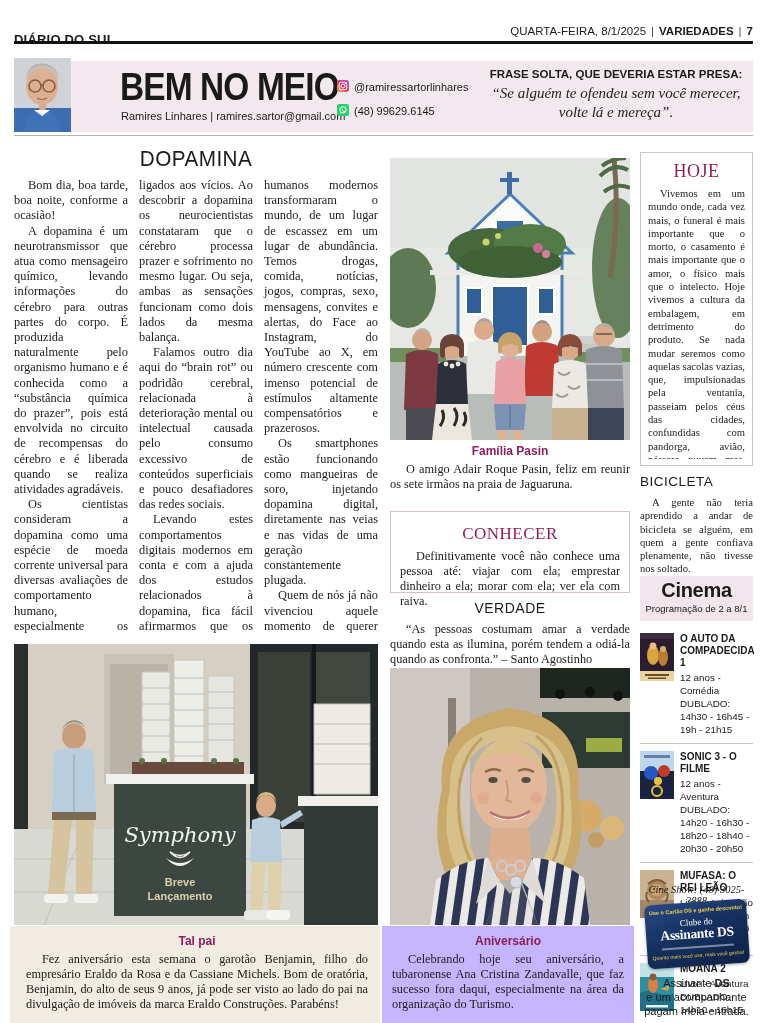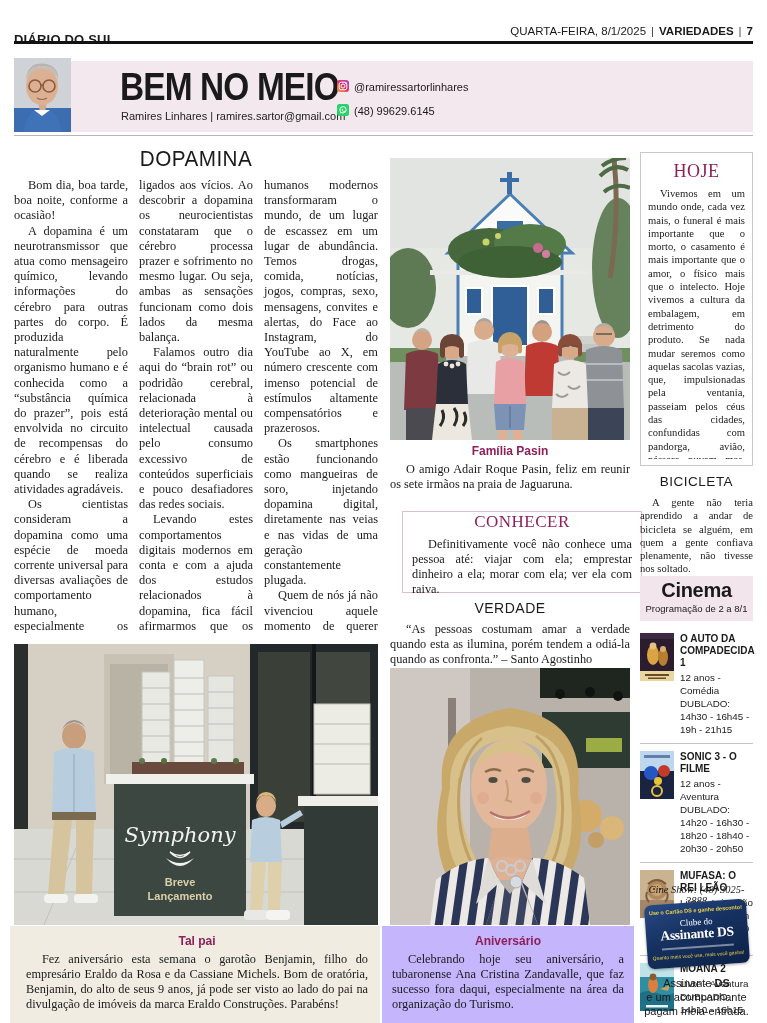--- a/index.html
+++ b/index.html
@@ -38,43 +38,43 @@
   .cap-text{font-family:"Liberation Serif",serif;font-size:12.3px;line-height:15px;
             text-align:justify;}
   .cap-text .ind{text-indent:16px;display:block;}
   #talpai-photo{left:14px;top:644px;width:324px;height:281px;}
   #talpai-caption{left:10px;top:926px;width:370px;height:97px;background:#f0ece1;
                   padding:8px 12px 0 16px;box-sizing:border-box;}
   #talpai-caption .cap-text{margin-top:4px;}
   #familia-photo{left:390px;top:158px;width:240px;height:282px;}
   #familia-caption{left:390px;top:444px;width:240px;}
   #familia-caption .cap-text{margin-top:4px;}
-  #conhecer-box{left:402px;top:511px;width:240px;height:82px;border:1px solid #d9bece;
-                background:#fff;box-sizing:border-box;padding:0 9px 0 9px;}
+  #conhecer-box{left:390px;top:511px;width:240px;height:82px;border:1px solid #d9bece;
+                background:#fff;box-sizing:border-box;padding:12px 9px 0 9px;}
   #conhecer-title{font-family:"Liberation Serif",serif;font-size:17px;color:#8e1f5a;
                   text-align:center;letter-spacing:.5px;}
   #conhecer-box .cap-text{margin-top:5px;}
   #verdade{left:390px;top:600px;width:240px;}
   #verdade-title{font-size:14px;text-align:center;letter-spacing:.5px;}
   #verdade .cap-text{margin-top:6px;}
   #aniv-photo{left:390px;top:668px;width:240px;height:257px;}
   #aniv-caption{left:382px;top:926px;width:252px;height:97px;background:#c4b5fd;
                 padding:8px 10px 0 10px;box-sizing:border-box;}
   #aniv-caption .cap-text{margin-top:4px;}
   
   #hoje-box{left:640px;top:152px;width:113px;height:314px;border:1px solid #c9c9c9;
             background:#fff;box-sizing:border-box;padding:8px 7px 0 7px;}
   #hoje-title{font-family:"Liberation Serif",serif;font-size:18px;color:#8e1f5a;
               text-align:center;letter-spacing:.5px;}
   .side-text{font-family:"Liberation Serif",serif;font-size:10.6px;line-height:13.3px;
              text-align:justify;}
   .side-text .ind{text-indent:12px;display:block;}
   #hoje-box .side-text{margin-top:5px;overflow:hidden;height:272px;}
   #bicicleta{left:640px;top:474px;width:113px;}
-  #bicicleta-title{font-size:13.5px;text-align:center;letter-spacing:.5px;}
+  #bicicleta-title{font-size:13.5px;letter-spacing:.5px;}
   #bicicleta .side-text{margin-top:7px;}
   #cinema-box{left:640px;top:576px;width:113px;height:45px;background:#f2e6ec;
               text-align:center;padding-top:3px;box-sizing:border-box;}
   #cinema-title{font-size:20px;font-weight:bold;letter-spacing:-.3px;}
   #cinema-sub{font-size:9.5px;margin-top:1px;}
   #movies{left:640px;top:626px;width:113px;}
   .movie{display:flex;gap:6px;padding:7px 0;border-bottom:1px solid #c4c4c4;}
   .movie:last-child{border-bottom:3px solid #0369a1;}
   .movie .thumb{flex:0 0 34px;}
   .movie .minfo{font-size:9.8px;line-height:13px;}
@@ -145,20 +145,24 @@
     <span>
       <svg width="12" height="12" viewBox="0 0 12 12">
         <rect width="12" height="12" rx="2.5" fill="#25d366"></rect>
         <circle cx="6" cy="5.8" r="3.2" fill="none" stroke="#fff" stroke-width="1"></circle>
         <path d="M3.4 8.2 L2.8 9.6 L4.4 9.2 Z" fill="#fff"></path>
         <path d="M4.9 4.9 q.2-.6.5-.3 l.5.6 q.2.3-.1.6 l-.3.3 q.5.9 1.4 1.2 l.3-.4 q.2-.3.5-.1 l.7.4 q.4.2-.1.6 q-.7.6-1.8 0 q-1.2-.6-1.7-1.8 q-.3-.7.1-1.1 Z" fill="#fff"></path>
       </svg>
     </span>
     <span>(48) 99629.6145</span>
   </div>
+  <div class="abs" id="frase">
+    <div id="frase-label">FRASE SOLTA, QUE DEVERIA ESTAR PRESA:</div>
+    <div id="frase-quote">“Se alguém te ofendeu sem você merecer, volte lá e mereça”.</div>
+  </div>
   <div class="abs" id="band-rule"></div>
 
   <div class="abs" id="article-title">DOPAMINA</div>
   <div class="abs" id="article-body">
     <p>Bom dia, boa tarde, boa noite, conforme a ocasião!</p>
     <p>A dopamina é um neurotransmissor que atua como mensageiro químico, levando informações do cérebro para outras partes do corpo. É produzida naturalmente pelo organismo humano e é conhecida como a “substância química do prazer”, pois está envolvida no circuito de recompensas do cérebro e é liberada quando se realiza atividades agradáveis.</p>
     <p>Os cientistas consideram a dopamina como uma espécie de moeda corrente universal para diversas avaliações de comportamento humano, especialmente os ligados aos vícios. Ao descobrir a dopamina os neurocientistas constataram que o cérebro processa prazer e sofrimento no mesmo lugar. Ou seja, ambas as sensações funcionam como dois lados da mesma balança.</p>
     <p>Falamos outro dia aqui do “brain rot” ou podridão cerebral, relacionada à deterioração mental ou intelectual causada pelo consumo excessivo de conteúdos superficiais e pouco desafiadores das redes sociais.</p>
     <p>Levando estes comportamentos digitais modernos em conta e com a ajuda dos estudos relacionados à dopamina, fica fácil afirmarmos que os humanos modernos transformaram o mundo, de um lugar de escassez em um lugar de abundância. Temos drogas, comida, notícias, jogos, compras, sexo, mensagens, convites e alertas, do Face ao Instagram, do YouTube ao X, em número crescente com imenso potencial de estímulos altamente compensatórios e prazerosos.</p>
     <p>Os smartphones estão funcionando como mangueiras de soro, injetando dopamina digital, diretamente nas veias e nas vidas de uma geração constantemente plugada.</p>

